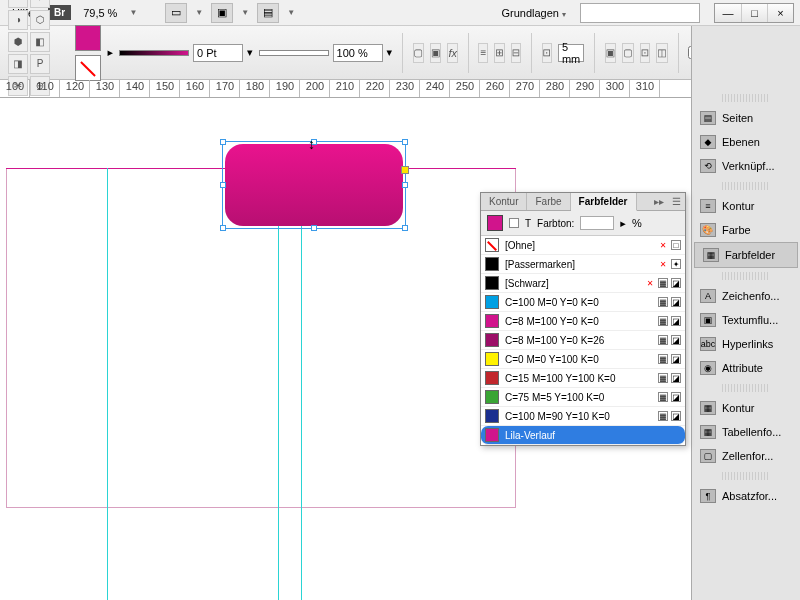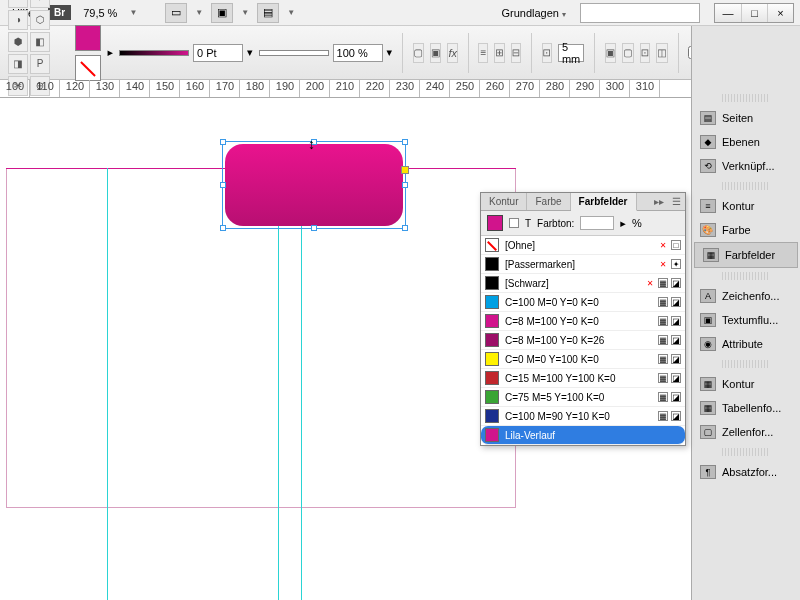--- a/index.html
+++ b/index.html
@@ -246,20 +246,24 @@
   <div id="dock-g3">
       <div class="item">
         <span class="ico">A</span>
         <span>Zeichenfo...</span>
       </div>
       <div class="item">
         <span class="ico">▣</span>
         <span>Textumflu...</span>
       </div>
       <div class="item">
+        <span class="ico">abc</span>
+        <span>Hyperlinks</span>
+      </div>
+      <div class="item">
         <span class="ico">◉</span>
         <span>Attribute</span>
       </div>
     </div>
   <div class="grip"></div>
   <div id="dock-g4">
       <div class="item">
         <span class="ico">▦</span>
         <span>Kontur</span>
       </div>

